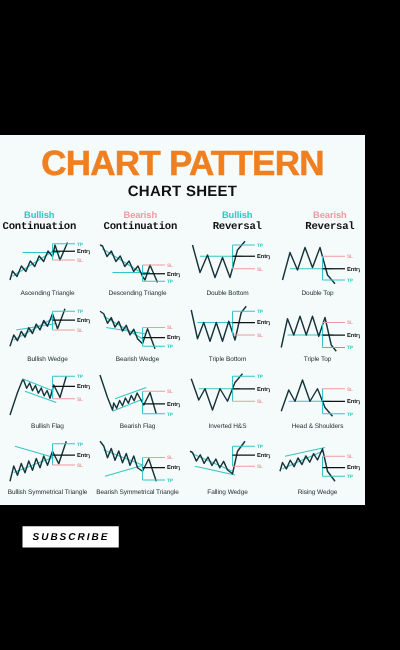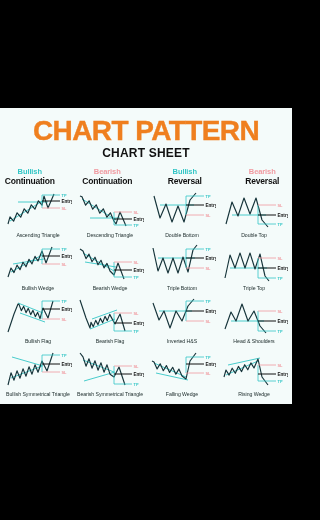--- a/index.html
+++ b/index.html
@@ -45,20 +45,21 @@
   }
   .colhead{text-align:center;}
   .colhead .bias{
     font-size:7.5px;font-weight:800;line-height:9px;letter-spacing:-0.1px;
   }
   .colhead .bias.bull{color:#34c6c6;}
   .colhead .bias.bear{color:#f09aa0;}
   .colhead .kind{
     font-size:8.5px;font-weight:800;color:#111;line-height:10px;
     letter-spacing:-0.2px;
+    font-family:Liberation Mono, monospace;
   }
 
   
   .grid{
     display:grid;grid-template-columns:repeat(4,1fr);
     grid-auto-rows:53px;
     padding:0 2px;margin-top:2px;
   }
   .cell{position:relative;display:flex;flex-direction:column;align-items:center;}
   .cell svg{display:block;}
@@ -337,14 +338,15 @@
             <text x="57.5" y="28.6" fill="#111111" font-size="4.6" font-weight="bold" font-family="&quot;Liberation Sans&quot;, sans-serif">Entry</text>
             <line x1="38" y1="18" x2="56" y2="18" stroke="#f09aa0" stroke-width="0.8"></line>
             <text x="57.5" y="19.6" fill="#f09aa0" font-size="3.9" font-weight="bold" font-family="&quot;Liberation Sans&quot;, sans-serif">SL</text>
           </svg>
           <div class="pname">Rising Wedge</div>
         </div>
       </div>
 
   </div>
 
+  <div class="subscribe">SUBSCRIBE</div>
 
 </div>
 
 </body></html>

